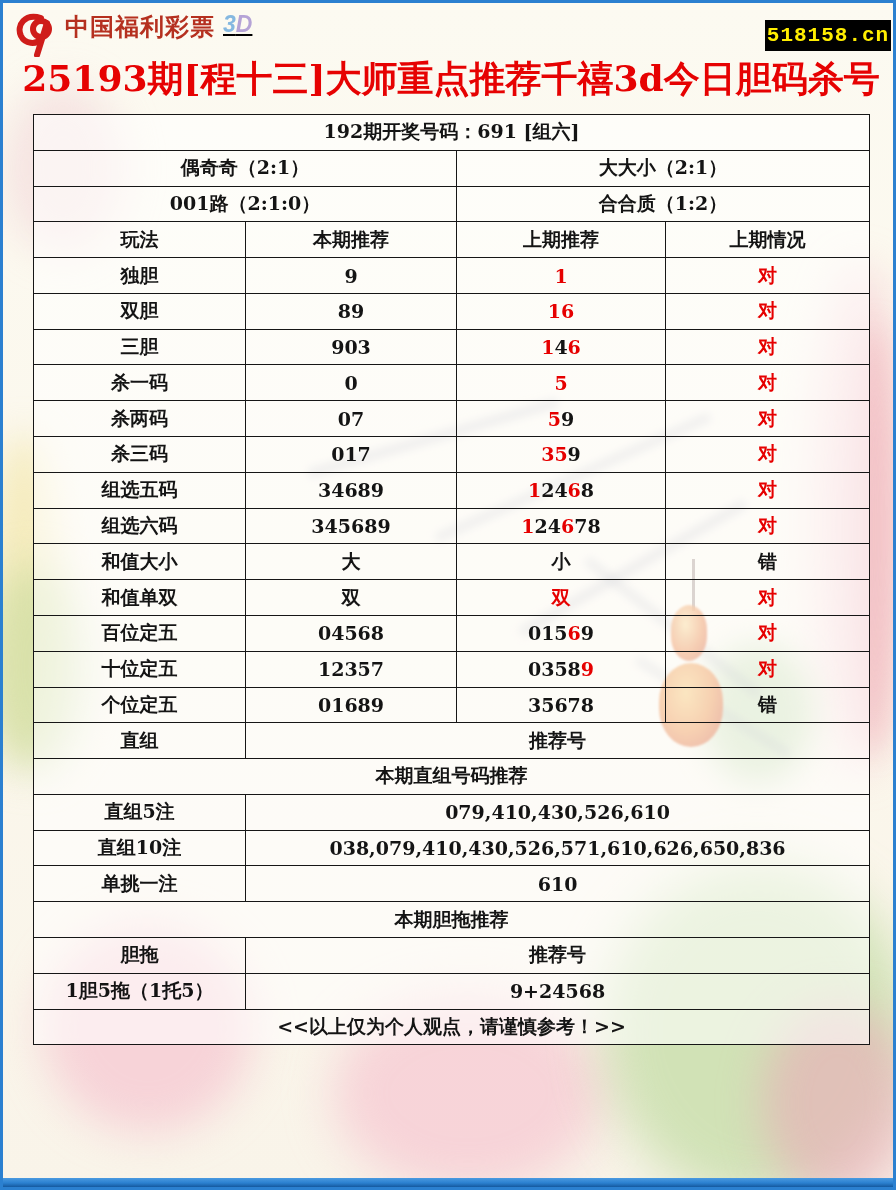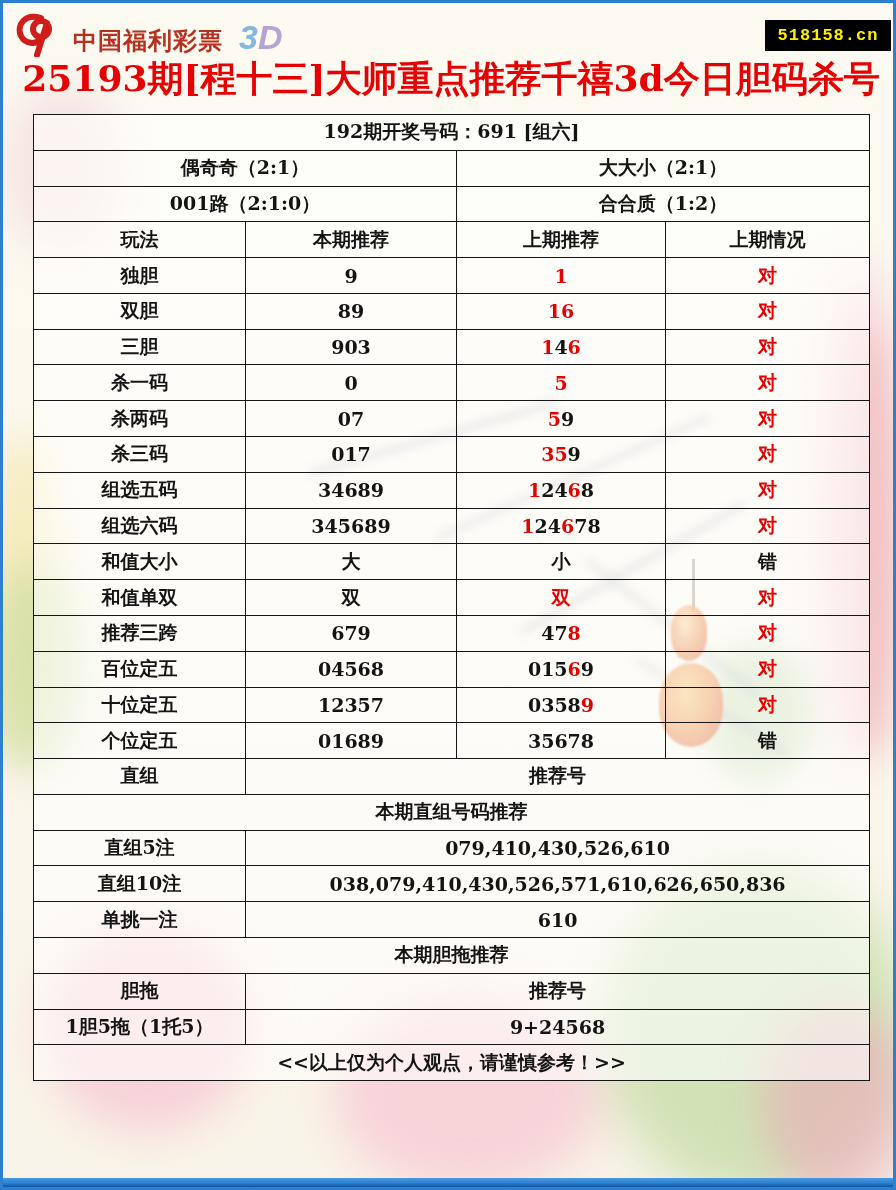--- a/index.html
+++ b/index.html
@@ -27,26 +27,26 @@
   .s3{left:500px;top:560px;width:260px;height:10px;transform:rotate(-30deg);}
   .s4{left:560px;top:620px;width:220px;height:9px;transform:rotate(38deg);}
   .s5{left:620px;top:700px;width:180px;height:8px;transform:rotate(32deg);}
   .lantern{position:absolute;filter:blur(1px);}
   .lstring{left:689px;top:556px;width:3px;height:52px;background:rgba(90,60,50,.5);position:absolute;}
   .ltop{left:668px;top:602px;width:36px;height:56px;border-radius:50%/44%;
         background:radial-gradient(ellipse at 40% 35%,#f8d080 0%,#e87830 55%,#c84020 100%);opacity:.85;}
   .lbot{left:656px;top:660px;width:64px;height:84px;border-radius:50%/46%;
         background:radial-gradient(ellipse at 42% 35%,#f6c060 0%,#ec8838 50%,#c83a20 100%);opacity:.9;}
   
-  .logo{position:absolute;left:10px;top:8px;display:flex;align-items:flex-end;gap:16px;}
+  .logo{position:absolute;left:10px;top:8px;display:flex;align-items:flex-start;gap:8px;}
   .logo-cn{font-family:"Liberation Sans",sans-serif;font-weight:bold;font-size:24px;color:#b5301f;letter-spacing:1px;}
-  .logo-3d{font-family:"Liberation Sans",sans-serif;font-weight:bold;font-style:italic;font-size:34px;}
+  .logo-3d{font-family:"Liberation Sans",sans-serif;font-weight:bold;font-style:italic;font-size:23px;text-decoration:underline;}
   .logo-3d .c3{color:#85b8e0;} .logo-3d .cD{color:#b5a3d6;}
   .badge{position:absolute;left:762px;top:17px;width:126px;height:31px;background:#000;
-         color:#ffee00;font-family:"Liberation Mono",monospace;font-weight:bold;font-size:17px;
+         color:#ffee00;font-family:"Liberation Mono",monospace;font-weight:bold;font-size:21px;
          text-align:center;line-height:31px;letter-spacing:1px;}
   .title{position:absolute;left:0;top:52px;width:896px;text-align:center;
          font-weight:bold;font-size:36px;color:#e60202;letter-spacing:0px;white-space:nowrap;}
   
   table.main{position:absolute;left:30px;top:111px;width:836px;border-collapse:collapse;
              table-layout:fixed;z-index:2;}
   table.main td{border:1px solid #161616;background:rgba(255,255,255,.58);
                 text-align:center;vertical-align:middle;
                 font-weight:bold;font-size:19px;color:#141414;
                 padding:0;overflow:hidden;white-space:nowrap;}
@@ -181,26 +181,20 @@
       <td><span class="sk">小</span></td>
       <td><span class="sk">错</span></td>
     </tr>
     <tr>
       <td>和值单双</td>
       <td>双</td>
       <td><span class="sr">双</span></td>
       <td><span class="sr">对</span></td>
     </tr>
     <tr>
-      <td>推荐三跨</td>
-      <td>679</td>
-      <td><span class="sk">47</span><span class="sr">8</span></td>
-      <td><span class="sr">对</span></td>
-    </tr>
-    <tr>
       <td>百位定五</td>
       <td>04568</td>
       <td><span class="sk">015</span><span class="sr">6</span><span class="sk">9</span></td>
       <td><span class="sr">对</span></td>
     </tr>
     <tr>
       <td>十位定五</td>
       <td>12357</td>
       <td><span class="sk">0358</span><span class="sr">9</span></td>
       <td><span class="sr">对</span></td>

